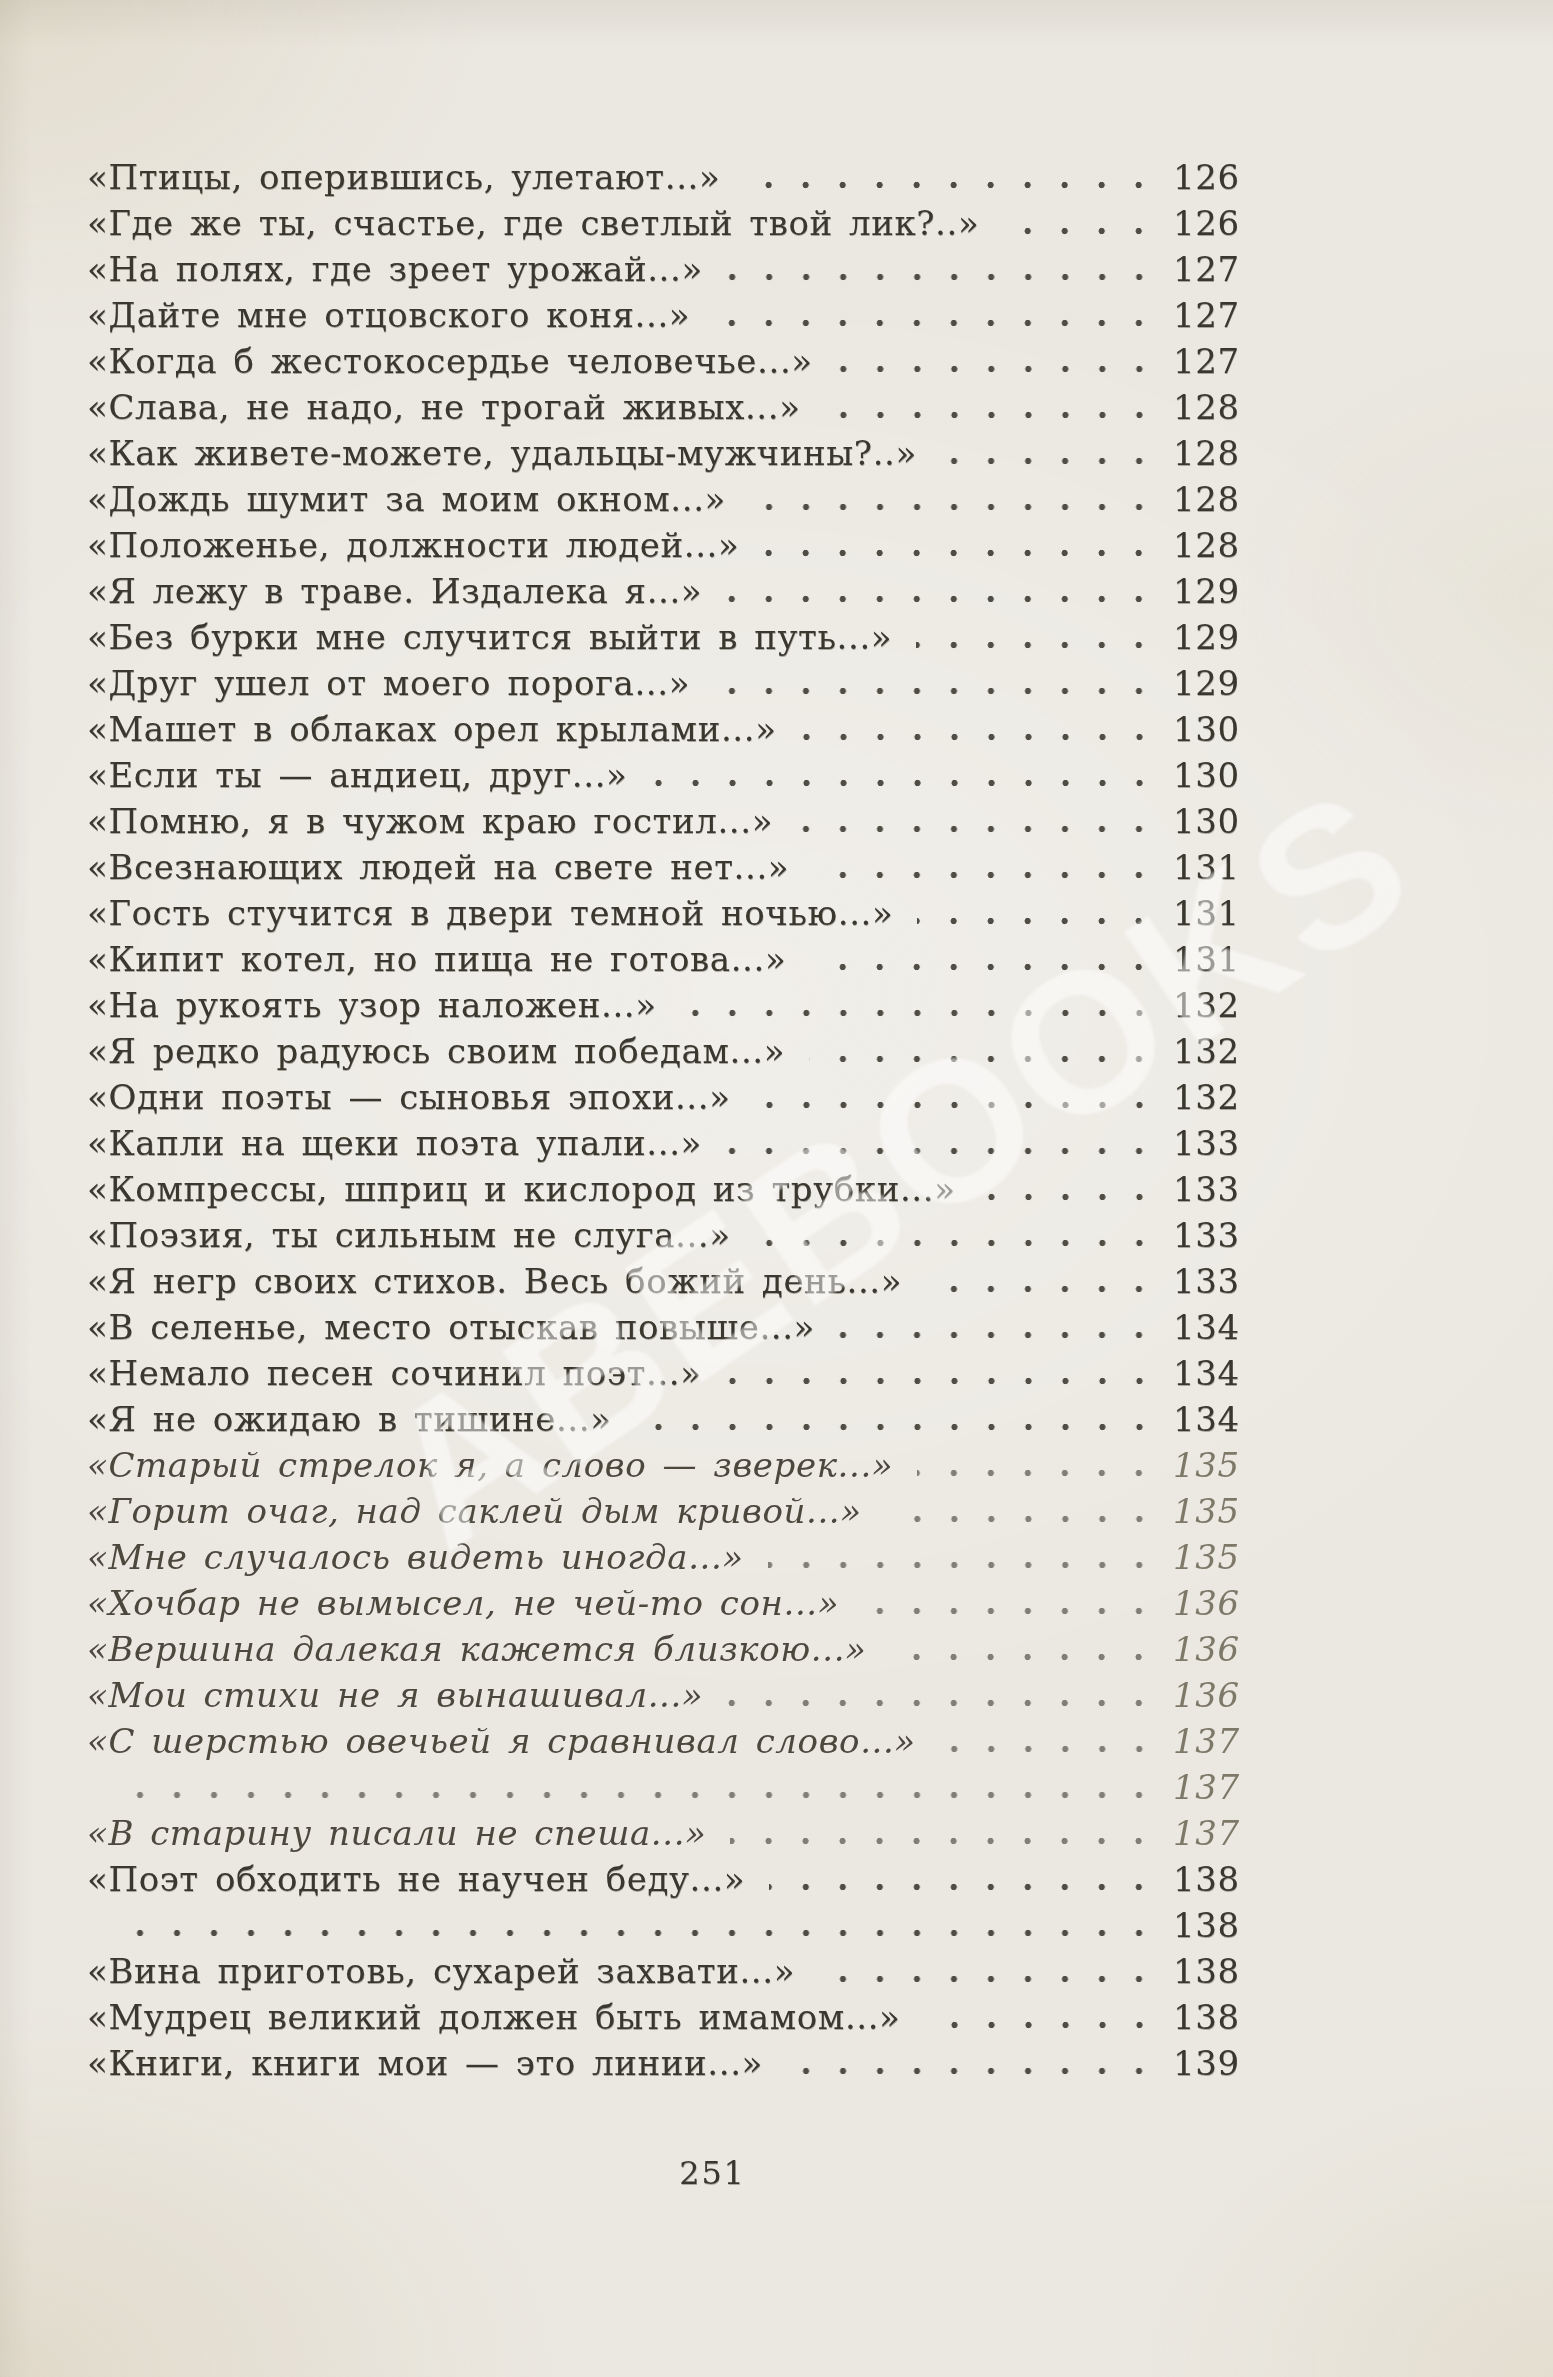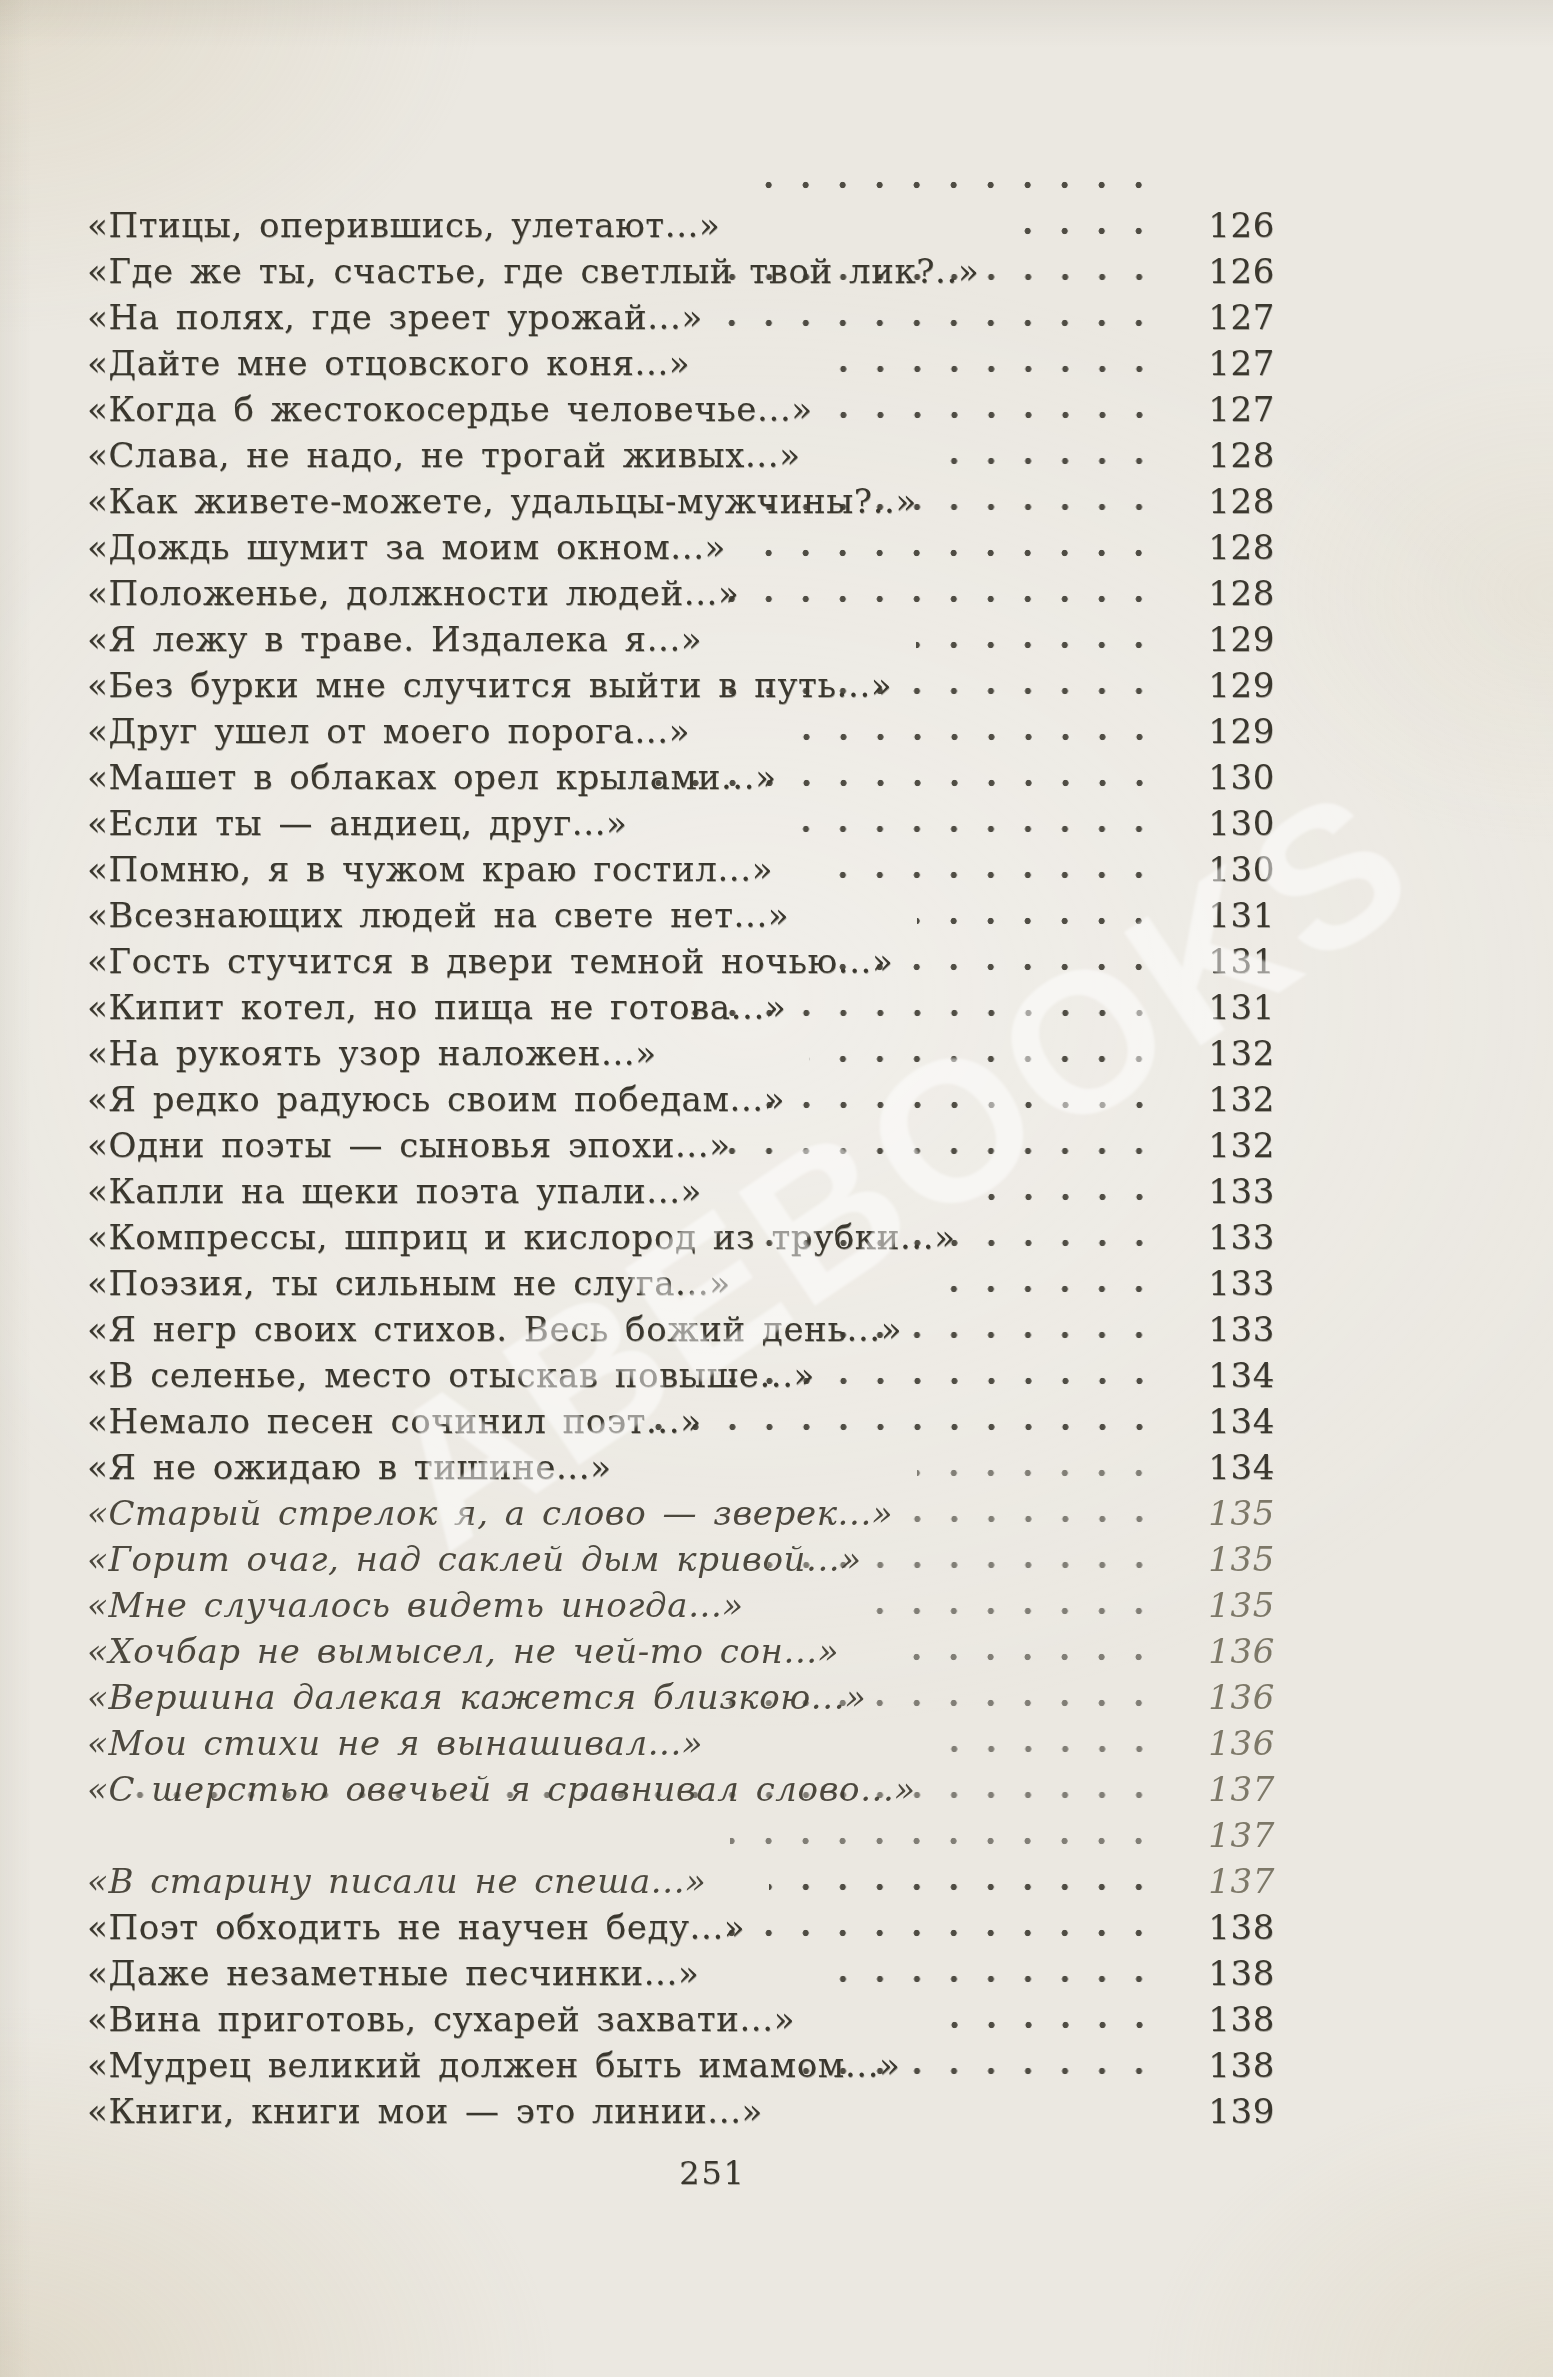--- a/index.html
+++ b/index.html
@@ -70,22 +70,20 @@
     margin:0 15.6px 10.2px 24px;
     background-image:radial-gradient(circle at 18.6px 4.8px, var(--ink) 2.7px, rgba(0,0,0,0) 3.4px);
     background-size:37px 9.6px;
     background-repeat:repeat-x;
     background-position:right center;
     opacity:0.88;
   }
   .num{
     flex:0 0 auto;
     width:102px;
-    text-align:right;
-    margin-top:48px;
   }
   
   .toc-row:nth-child(n+29):nth-child(-n+37){ text-shadow:none; color:#4c483e;font-style:italic; }
   .toc-row:nth-child(n+29):nth-child(-n+37) .num{ color:#7d7868; }
   .toc-row:nth-child(n+29):nth-child(-n+37) .dots{ opacity:0.6; }
   
   .folio{
     position:absolute;
     left:0; top:2154px;
     width:1425px;
@@ -286,21 +284,20 @@
         <span class="title">«В старину писали не  спеша...»</span>
         <div class="dots"></div>
         <span class="num">137</span>
       </div>
       <div class="toc-row">
         <span class="title">«Поэт обходить не научен беду...»</span>
         <div class="dots"></div>
         <span class="num">138</span>
       </div>
       <div class="toc-row">
-        <span class="title">«Даже  незаметные  песчинки...»</span>
         <div class="dots"></div>
         <span class="num">138</span>
       </div>
       <div class="toc-row">
         <span class="title">«Вина приготовь, сухарей захвати...»</span>
         <div class="dots"></div>
         <span class="num">138</span>
       </div>
       <div class="toc-row">
         <span class="title">«Мудрец великий должен быть  имамом...»</span>

